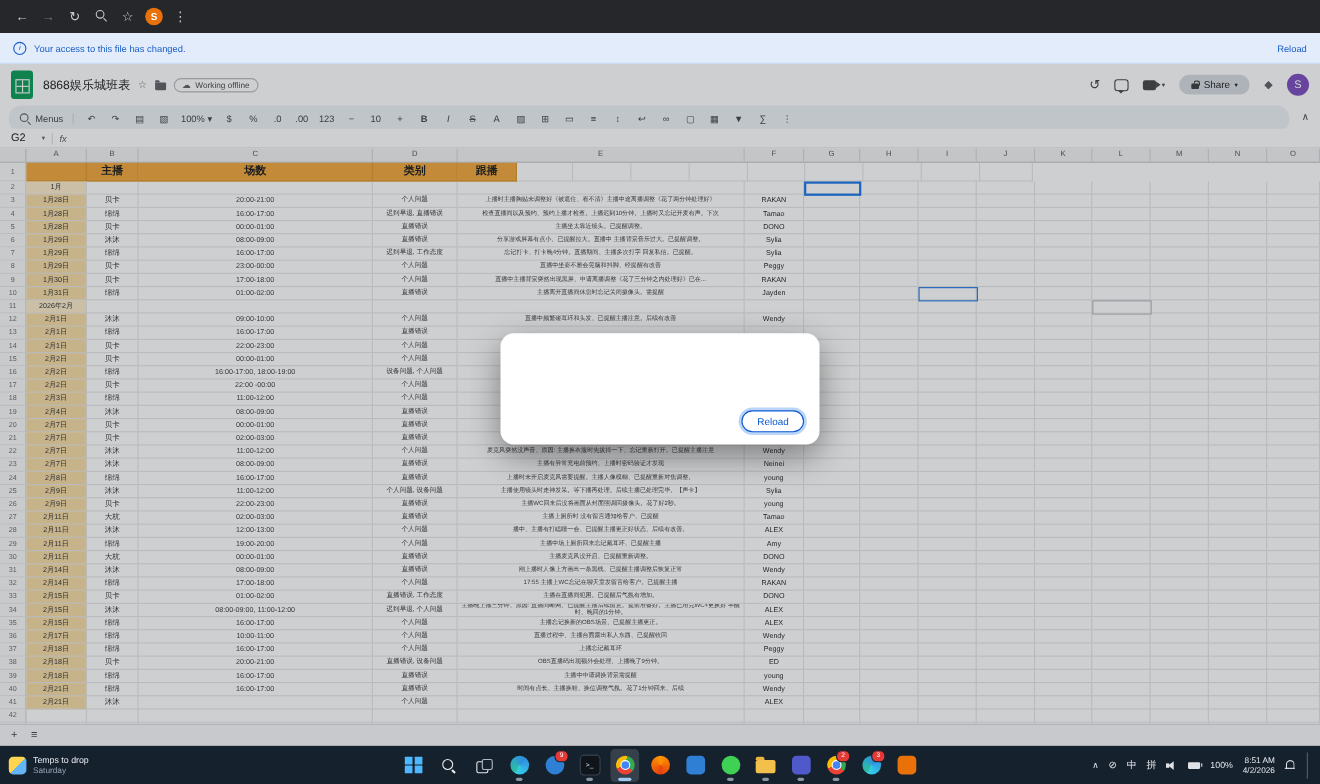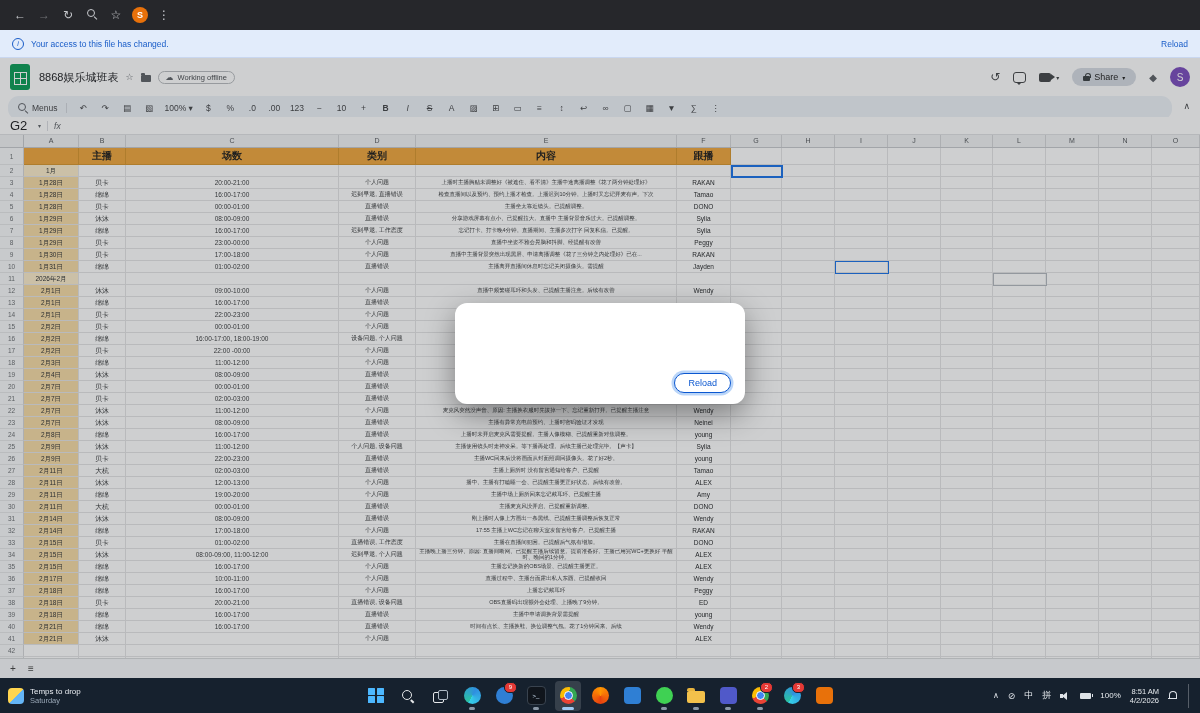--- a/index.html
+++ b/index.html
@@ -67,21 +67,21 @@
     display:flex;align-items:center;padding:12px 10px;gap:5px;box-sizing:border-box;overflow:hidden}
   .menus-pill{display:flex;align-items:center;gap:4px;font-size:8.5px;color:#454749;padding-right:8px;border-right:1px solid #d3d7dd;margin-right:3px;white-space:nowrap}
   .tbtn{min-width:13px;text-align:center;font-size:8.5px;color:#454749;padding:0 2px;white-space:nowrap}
   .tbtn.bold{font-weight:bold}
   .tbtn.italic{font-style:italic}
   .tbtn.strike{text-decoration:line-through}
   .collapse-ic{position:absolute;top:43px;right:10px;font-size:9px;color:#454749}
 
   .formula-bar{position:absolute;top:59px;left:0;right:0;height:18px;border-bottom:1px solid #e0e2e4;background:#fff;
     display:flex;align-items:center;gap:6px;padding:0 10px;box-sizing:border-box}
-  .namebox{font-size:13px;color:#202124;min-width:22px}
+  .namebox{font-size:10px;color:#202124;min-width:22px}
   .nb-caret{font-size:6px;color:#5f6368}
   .fdiv{width:1px;height:10px;background:#dadce0}
   .fx{font-size:8.5px;font-style:italic;color:#5f6368}
 
   
   .grid{position:absolute;top:77px;left:0;width:1200px;height:523px;overflow:hidden;background:#fff}
   .col-headers{display:flex;height:13px;background:#f1f3f4;border-bottom:1px solid #c7cacd;box-sizing:border-box}
   .corner{width:24px;flex:0 0 auto;border-right:1px solid #c7cacd;box-sizing:border-box}
   .colL{flex:0 0 auto;font-size:7px;color:#55585c;text-align:center;line-height:12px;border-right:1px solid #d5d7d9;box-sizing:border-box}
   .grow{display:flex;height:12px}
@@ -290,21 +290,20 @@
           <div class="colL" style="width: 53px;">N</div>
           <div class="colL" style="width: 48px;">O</div>
         </div>
       <div class="rows">
           <div class="grow hrow">
             <div class="rn">1</div>
             <div class="cell hc" style="width: 55px;"></div>
             <div class="cell hc" style="width: 47px; text-align: center;">主播</div>
             <div class="cell hc" style="width: 213px;">场数</div>
             <div class="cell hc" style="width: 77px;">类别</div>
-            <div class="cell hc" style="width: 261px;">内容</div>
             <div class="cell hc" style="width: 54px;">跟播</div>
             <div class="cell" style="width: 51px;"></div>
             <div class="cell" style="width: 53px;"></div>
             <div class="cell" style="width: 53px;"></div>
             <div class="cell" style="width: 53px;"></div>
             <div class="cell" style="width: 52px;"></div>
             <div class="cell" style="width: 53px;"></div>
             <div class="cell" style="width: 53px;"></div>
             <div class="cell" style="width: 53px;"></div>
             <div class="cell" style="width: 48px;"></div>

